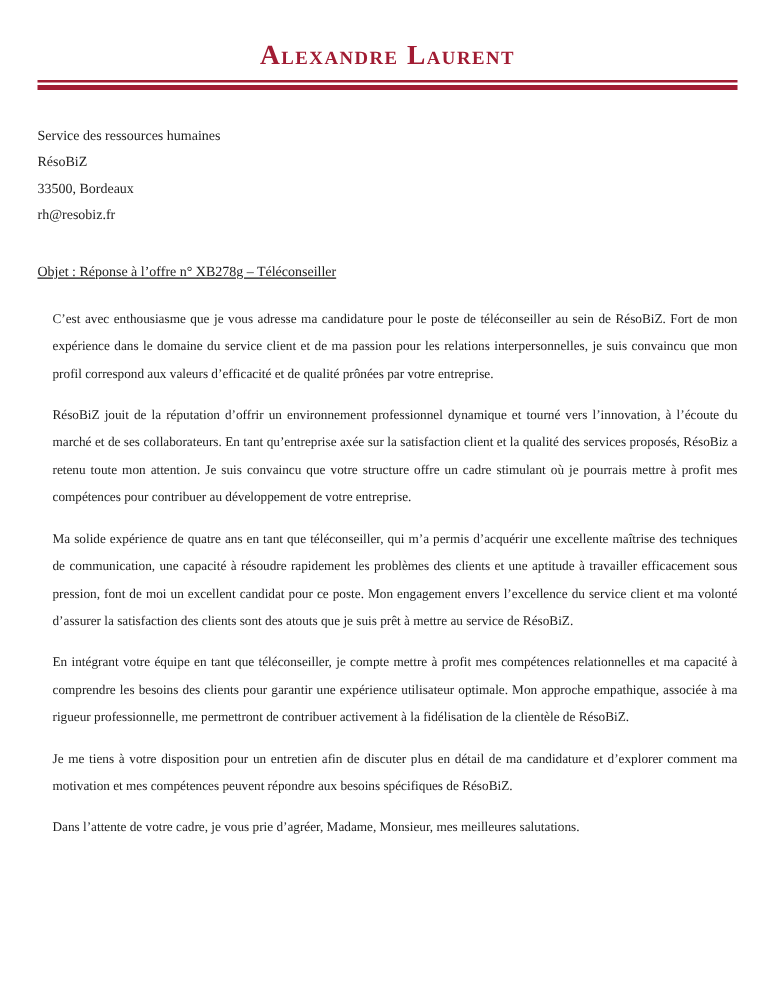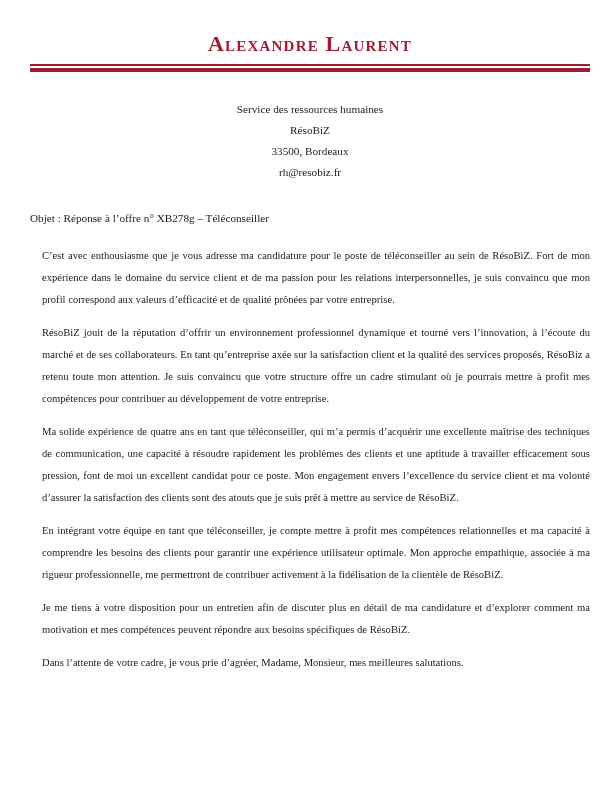--- a/index.html
+++ b/index.html
@@ -39,34 +39,35 @@
     white-space: nowrap;
   }
   .contact .bullet {
     display: inline-block;
     margin: 0 6px;
     font-size: 7.5px;
     vertical-align: 1px;
   }
   .recipient {
     margin-top: 27px;
-    text-align: center;
+    text-align: left;
     font-size: 11.2px;
     line-height: 21px;
   }
   .dateline {
     margin-top: 18px;
     text-align: right;
     font-size: 11.2px;
     line-height: 22px;
   }
   .subject {
     margin-top: 24px;
     font-size: 11.2px;
     line-height: 22px;
+    text-decoration: underline;
   }
   .salutation {
     margin-top: 14px;
     font-size: 11.2px;
     line-height: 22px;
   }
   p.body-par {
     margin: 11px 0 0 12px;
     font-size: 10.6px;
     line-height: 22px;

